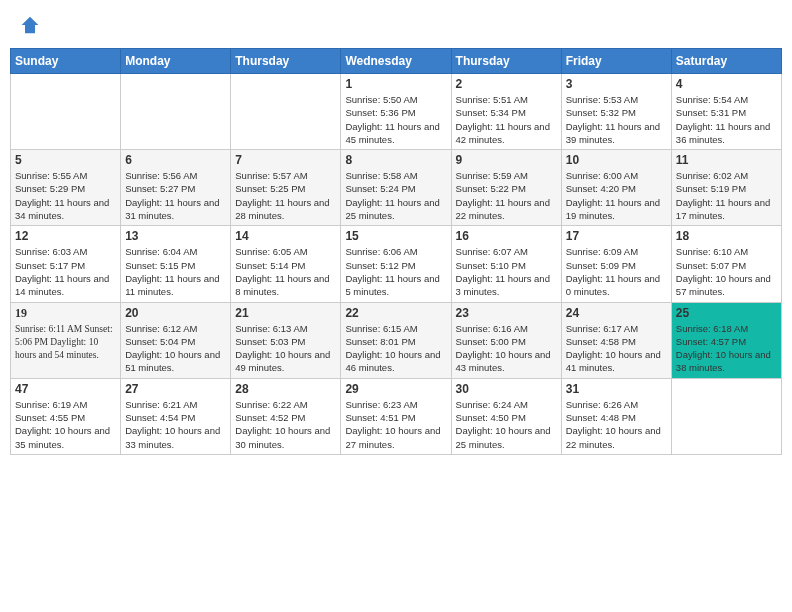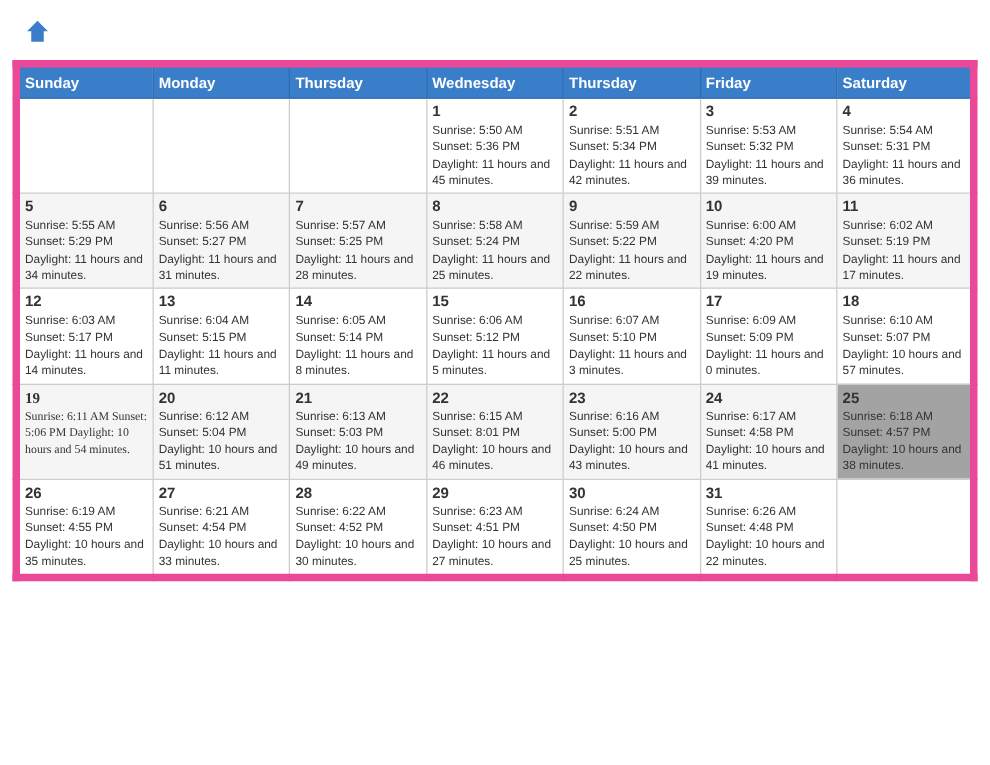--- a/index.html
+++ b/index.html
@@ -50,21 +50,21 @@
       color: #333;
       line-height: 1.1;
     }
     .location {
       font-size: 14px;
       color: #555;
     }
     .calendar {
       width: 100%;
       border-collapse: collapse;
-      border: 6px solid #ec4899;
+      border: 1px solid #ec4899;
     }
     .calendar th {
       background-color: #3a7dc9;
       color: white;
       font-size: 12px;
       font-weight: bold;
       padding: 5px 4px;
       text-align: left;
       border: 1px solid #2e6ab0;
     }
@@ -276,30 +276,30 @@
           <div class="day-info">Sunrise: 6:16 AM
 Sunset: 5:00 PM
 Daylight: 10 hours and 43 minutes.</div>
         </td>
         <td style="background-color: rgb(245, 245, 245);">
           <span class="day-number">24</span>
           <div class="day-info">Sunrise: 6:17 AM
 Sunset: 4:58 PM
 Daylight: 10 hours and 41 minutes.</div>
         </td>
-        <td style="background-color: #a3a3a3;">
+        <td style="background-color: #14b8a6;">
           <span class="day-number">25</span>
           <div class="day-info">Sunrise: 6:18 AM
 Sunset: 4:57 PM
 Daylight: 10 hours and 38 minutes.</div>
         </td>
       </tr>
       <tr>
         <td>
-          <span class="day-number">26</span>
+          <span class="day-number">47</span>
           <div class="day-info">Sunrise: 6:19 AM
 Sunset: 4:55 PM
 Daylight: 10 hours and 35 minutes.</div>
         </td>
         <td>
           <span class="day-number">27</span>
           <div class="day-info">Sunrise: 6:21 AM
 Sunset: 4:54 PM
 Daylight: 10 hours and 33 minutes.</div>
         </td>

